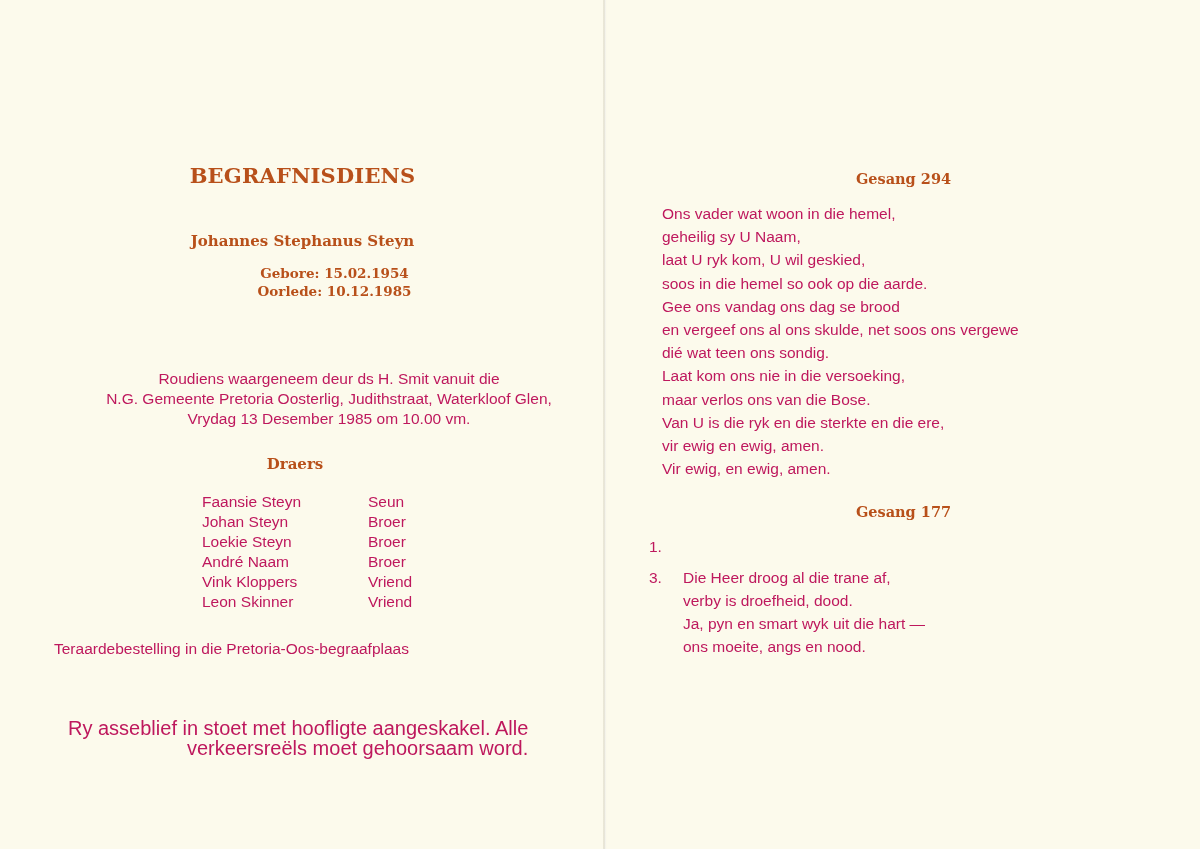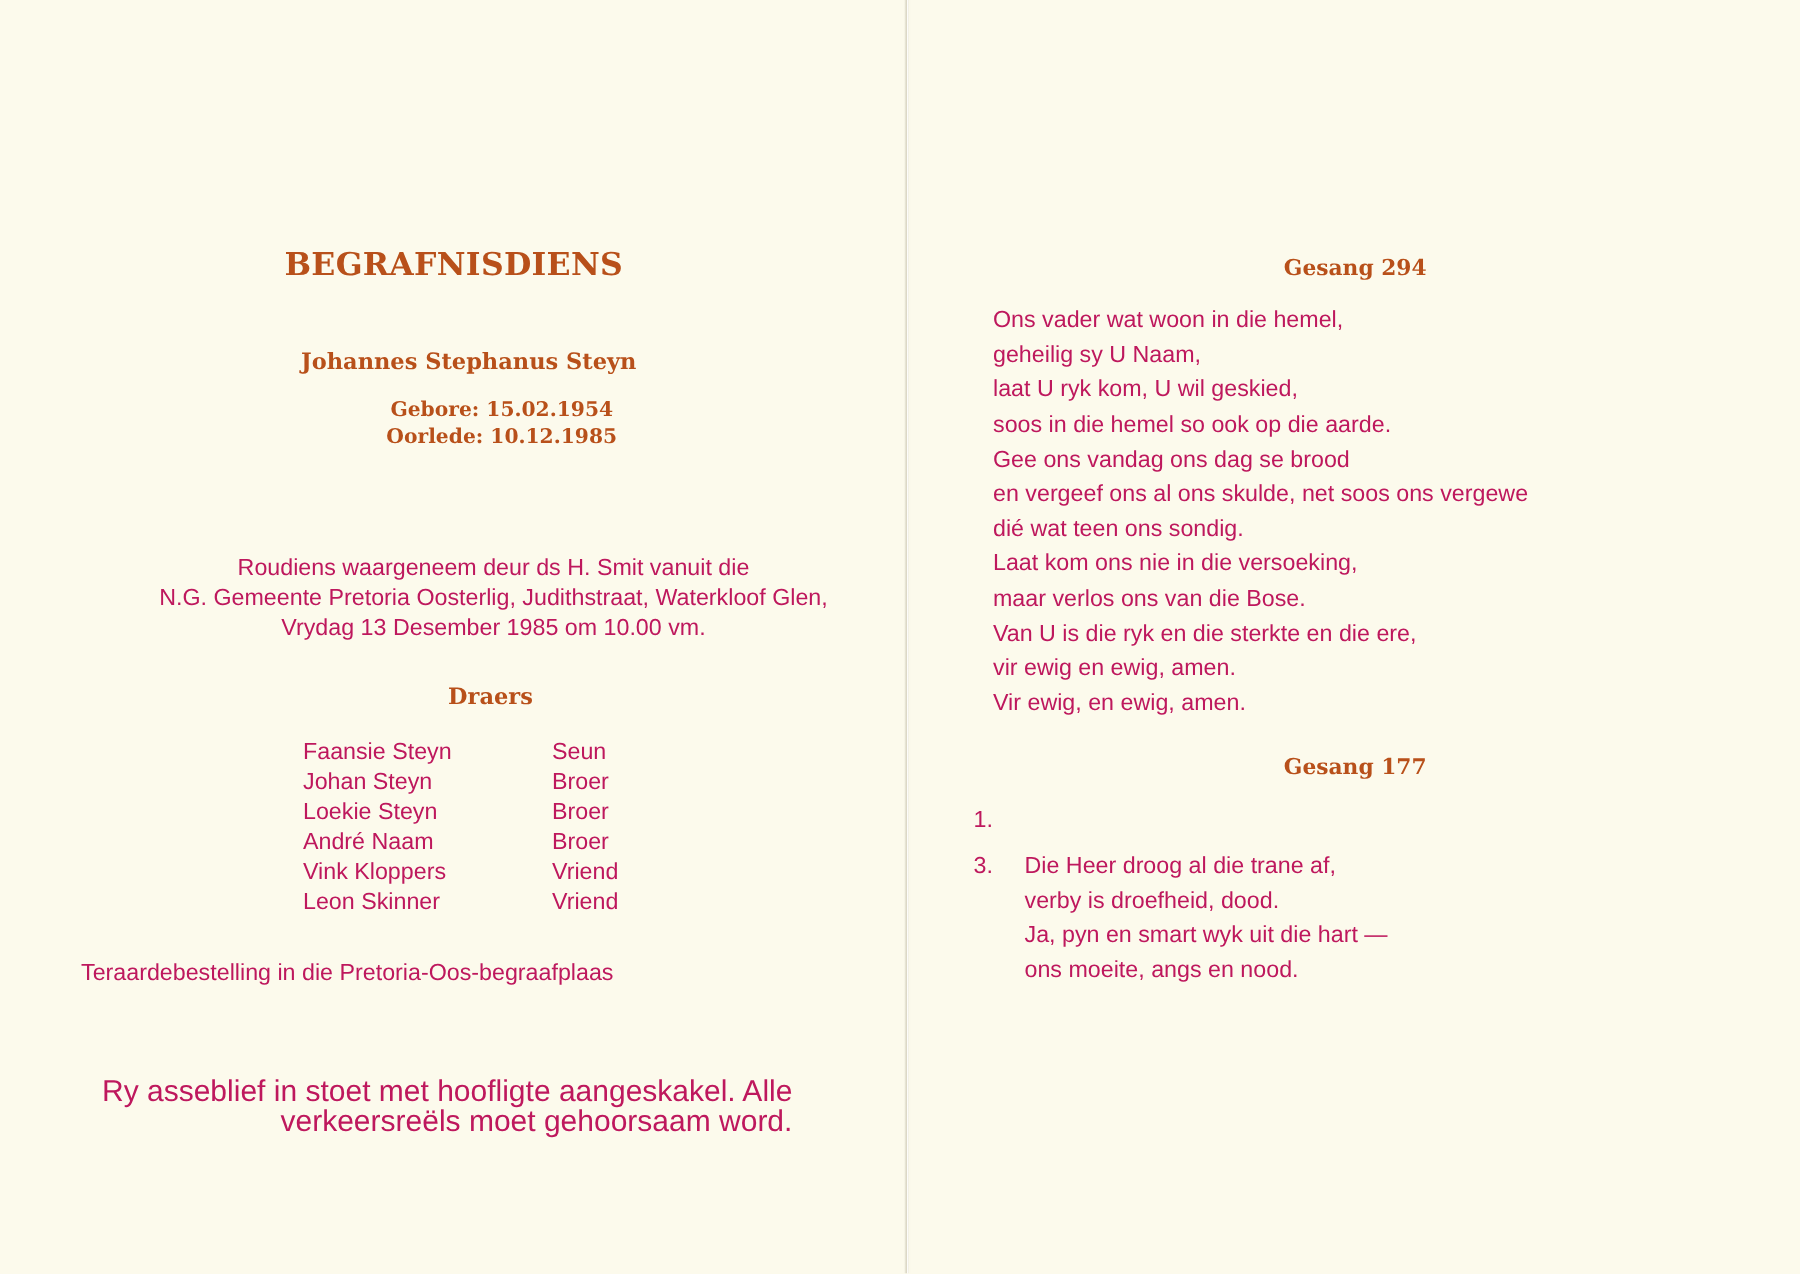--- a/index.html
+++ b/index.html
@@ -25,24 +25,24 @@
       color: #b8501a;
     }
     .body-text {
       font-family: "Liberation Sans", "DejaVu Sans", sans-serif;
       color: #be185d;
       font-size: 15px;
     }
     .abs { position: absolute; white-space: nowrap; }
 
     .title { left: 0; width: 605px; top: 163px; text-align: center; font-size: 21px; letter-spacing: 0.2px; }
-    .deceased-name { left: 0; width: 605px; top: 232px; text-align: center; font-size: 15px; margin-left: 10px; }
+    .deceased-name { left: 0; width: 605px; top: 232px; text-align: center; font-size: 15px; }
     .dates { left: 0; width: 605px; top: 264px; text-align: center; font-size: 13.5px; line-height: 18px; margin-left: 32px; }
     .service { left: 0; width: 590px; top: 369px; text-align: center; font-size: 15.5px; line-height: 20px; padding-left: 34px; }
-    .bearers-heading { left: 0; width: 590px; top: 455px; text-align: center; font-size: 15px; margin-left: 32px; }
+    .bearers-heading { left: 0; width: 590px; top: 455px; text-align: center; font-size: 15px; }
     .bearers { left: 202px; top: 492px; font-size: 15.5px; line-height: 20px; }
     .bearers-row { display: flex; }
     .bearers-name { width: 166px; }
     .burial { left: 54px; top: 640px; font-size: 15.5px; }
     .notice { left: 68px; top: 718px; font-size: 20px; line-height: 20px; text-align: right; }
 
     .hymn1-title { left: 607px; width: 593px; top: 170px; text-align: center; font-size: 14.5px; padding-left: 0; }
     .hymn1-lines { left: 662px; top: 202px; font-size: 15.5px; line-height: 23.2px; }
     .hymn2-title { left: 607px; width: 593px; top: 503px; text-align: center; font-size: 14.5px; }
     .hymn2 { left: 649px; top: 535px; font-size: 15.5px; line-height: 23px; }

